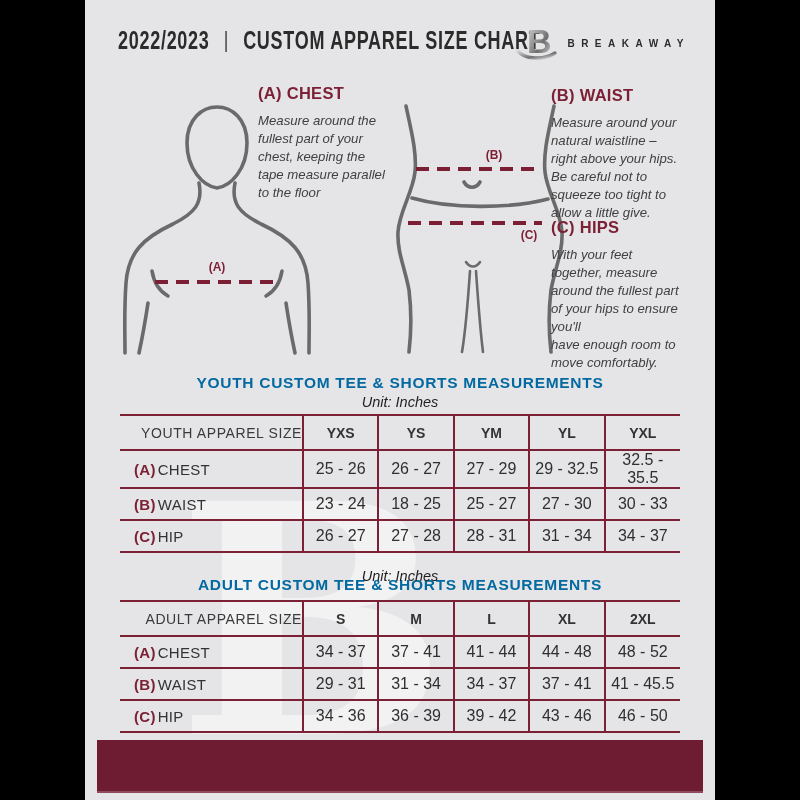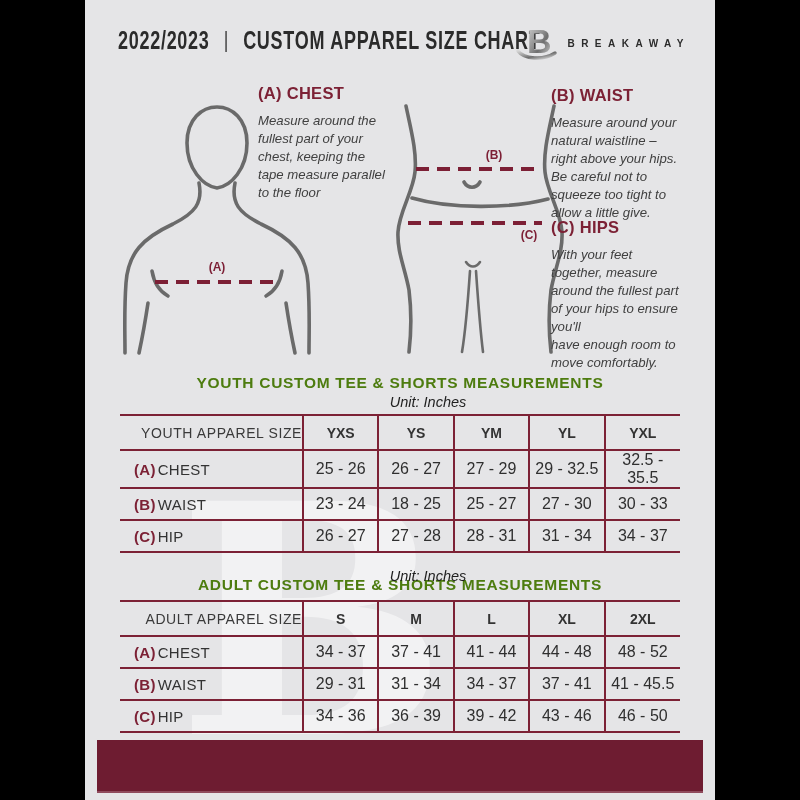--- a/index.html
+++ b/index.html
@@ -28,23 +28,23 @@
   .fig-hips{left:305px;top:22px;}
   .gtext{position:absolute;width:176px;}
   .g-chest{left:173px;top:4px;}
   .g-waist{left:466px;top:6px;}
   .g-hips{left:466px;top:138px;}
   .gtext h3{margin:0 0 9px 0;font-size:16.5px;font-weight:bold;color:#7c2135;letter-spacing:.3px;}
   .gtext p{margin:0;font-size:13.2px;font-style:italic;color:#404040;line-height:1.36;white-space:pre-line;}
 
   
   .tbl-title{position:absolute;left:0;width:630px;text-align:center;font-size:15.5px;
-             font-weight:bold;color:#4d7c0f;letter-spacing:.7px;z-index:1;}
+             font-weight:bold;color:#0369a1;letter-spacing:.7px;z-index:1;}
   .tbl-unit{position:absolute;left:0;width:630px;text-align:center;font-size:14.5px;
-            font-style:italic;font-weight:500;color:#1f1f1f;z-index:1;padding-left:28px;}
+            font-style:italic;font-weight:500;color:#1f1f1f;z-index:1;}
   .t-youth-title{top:374px;} .t-youth-unit{top:394px;}
   .t-adult-title{top:576px;} .t-adult-unit{top:568px;}
 
   
   .size-table{position:absolute;left:35px;width:560px;border-collapse:collapse;
               table-layout:fixed;z-index:1;background:transparent;}
   .tbl-youth{top:414px;} .tbl-adult{top:600px;}
   col.c0{width:183px;} col.cn{width:75.4px;}
   .size-table thead tr{border-top:2px solid #7c2135;border-bottom:2px solid #7c2135;}
   .size-table tbody tr{border-bottom:2px solid #7c2135;}

